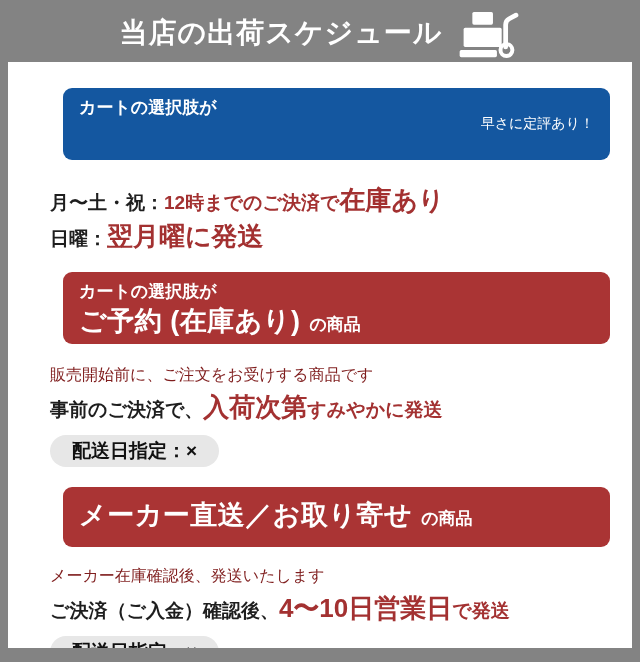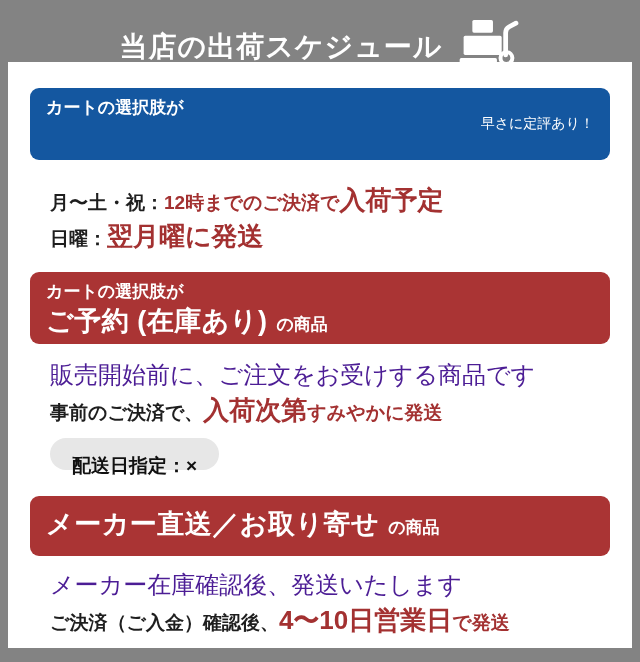--- a/index.html
+++ b/index.html
@@ -12,63 +12,64 @@
   }
   *{margin:0;padding:0;box-sizing:border-box;}
   html,body{background:#fff;}
   body{font-family:"Liberation Sans","DejaVu Sans",sans-serif;}
   .frame{
     width:640px;height:662px;background:var(--frame-gray);
     position:relative;overflow:hidden;
   }
   
   .top-header{
-    height:66px;display:flex;align-items:flex-end;justify-content:center;gap:16px;
+    height:66px;display:flex;align-items:center;justify-content:center;gap:16px;
   }
   .top-title{
     color:#fff;font-size:28px;font-weight:bold;letter-spacing:1px;
   }
   .truck-icon{width:62px;height:46px;margin-top:4px;}
   
   .panel{
     position:absolute;left:8px;right:8px;top:62px;bottom:14px;
     background:#fff;padding:26px 22px 0 22px;overflow:hidden;
   }
   
   .bar{
     border-radius:9px;color:#fff;position:relative;
     padding:9px 24px 0 16px;
+    margin-left:33px;
   }
   .bar.blue{background:var(--blue);height:72px;}
   .bar.red{background:var(--bar-red);height:72px;}
   .bar.red.single{height:60px;display:flex;align-items:center;padding-top:0;}
   .bar-line1{font-size:17px;font-weight:bold;line-height:22px;}
   .bar-line2{line-height:34px;margin-top:1px;white-space:nowrap;}
   .bar-big{font-size:27px;font-weight:bold;letter-spacing:0.5px;}
   .bar-suffix{font-size:17px;font-weight:bold;margin-left:9px;}
   .bar-note{
     position:absolute;right:16px;top:50%;transform:translateY(-50%);
     font-size:14px;font-weight:normal;white-space:nowrap;
   }
   
   .para{padding-left:20px;color:var(--ink);}
   .para .row{line-height:33px;white-space:nowrap;}
   .lbl-b{font-size:19px;font-weight:bold;color:var(--ink);}
-  .txt-n{font-size:24px;color:#4c1d95;}
+  .txt-n{font-size:16px;color:#7f1d1d;}
   .red-m{font-size:19px;font-weight:bold;color:var(--accent-red);}
   .red-big{font-size:26px;font-weight:bold;color:var(--accent-red);}
   .mt24{margin-top:24px;}
   .mt16{margin-top:16px;}
   .mt14{margin-top:14px;}
   .mt20{margin-top:20px;}
   .mt12{margin-top:12px;}
   
   .pill{
     display:inline-block;margin-top:8px;height:32px;line-height:32px;
-    padding:12px 22px;border-radius:16px;background:var(--pill-gray);
+    padding:0 22px;border-radius:16px;background:var(--pill-gray);
     font-size:19px;font-weight:bold;color:#111;
   }
 </style>
 </head>
 <body>
 
 <div class="frame">
 
   <div class="top-header">
     <span class="top-title">当店の出荷スケジュール</span>
@@ -83,21 +84,21 @@
 
   <div class="panel">
 
     <div class="bar blue">
       <div class="bar-line1">カートの選択肢が</div>
       <div class="bar-note">早さに定評あり！</div>
     </div>
 
     <div class="para mt24">
       <div class="row">
-        <span class="lbl-b">月〜土・祝：</span><span class="red-m">12時までのご決済で</span><span class="red-big">入荷予定</span>
+        <span class="lbl-b">月〜土・祝：</span><span class="red-m">12時までのご決済で</span><span class="red-big">在庫あり</span>
       </div>
       <div class="row">
         <span class="lbl-b">日曜：</span><span class="red-big">翌月曜に発送</span>
       </div>
     </div>
 
     <div class="bar red mt16">
       <div class="bar-line1">カートの選択肢が</div>
       <div class="bar-line2">
         <span class="bar-big">ご予約 (在庫あり)</span><span class="bar-suffix">の商品</span>

